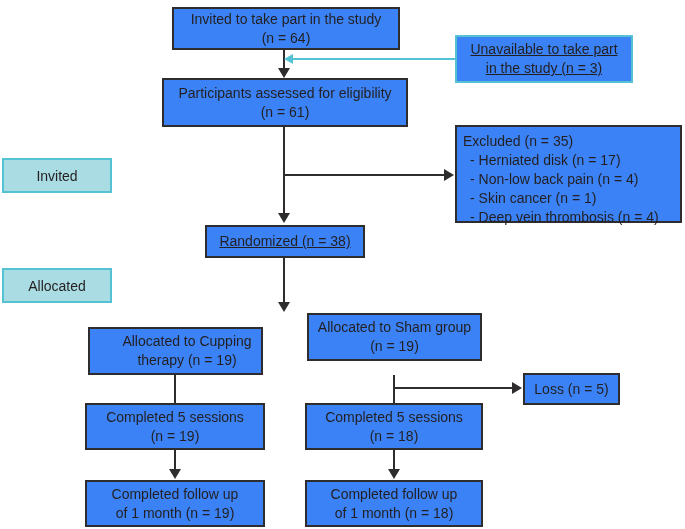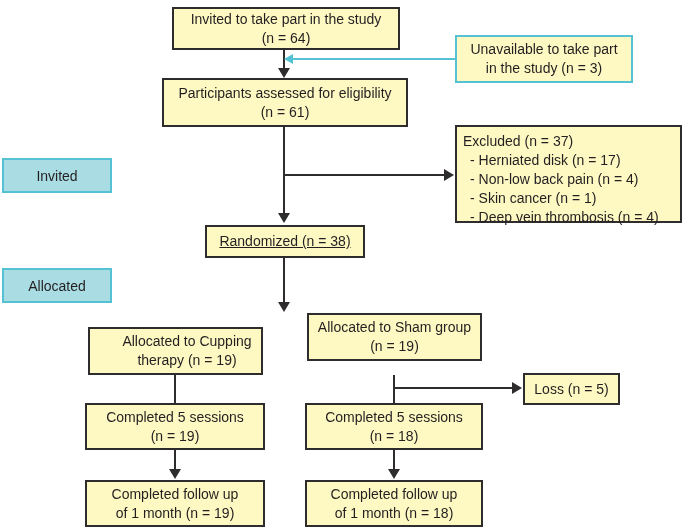--- a/index.html
+++ b/index.html
@@ -17,21 +17,21 @@
   .canvas {
     position: relative;
     width: 685px;
     height: 529px;
     background: #ffffff;
     overflow: hidden;
   }
   .box {
     position: absolute;
     border: 2px solid var(--line);
-    background: #fef9c3;
+    background: #3b82f6;
     display: flex;
     align-items: center;
     justify-content: center;
     text-align: center;
     white-space: pre-line;
     font-size: 14px;
     line-height: 19px;
     color: var(--text);
   }
   .box--accent-border {
@@ -77,28 +77,28 @@
   }
 </style>
 </head>
 <body>
 
 <div class="canvas">
 
   <div class="box" style="left:172px; top:7px; width:228px; height:43px;">Invited to take part in the study
 (n = 64)</div>
 
-  <div class="box box--accent-border" style="left:455px; top:35px; width:178px; height:48px;">Unavailable to take part
+  <div class="box box--accent-border" style="left:455px; top:35px; width:178px; height:48px;text-decoration:underline;">Unavailable to take part
 in the study (n = 3)</div>
 
   <div class="box" style="left:162px; top:78px; width:246px; height:49px;">Participants assessed for eligibility
 (n = 61)</div>
 
   <div class="box box--list" style="left:455px; top:125px; width:227px; height:98px;">
-    <div>Excluded (n = 37)</div>
+    <div>Excluded (n = 35)</div>
     <div class="list-item">- Herniated disk (n = 17)</div>
     <div class="list-item">- Non-low back pain (n = 4)</div>
     <div class="list-item">- Skin cancer (n = 1)</div>
     <div class="list-item">- Deep vein thrombosis (n = 4)</div>
   </div>
 
   <div class="stage-label" style="left:2px; top:158px; width:110px; height:35px;">Invited</div>
 
   <div class="stage-label" style="left:2px; top:268px; width:110px; height:35px;">Allocated</div>
 

